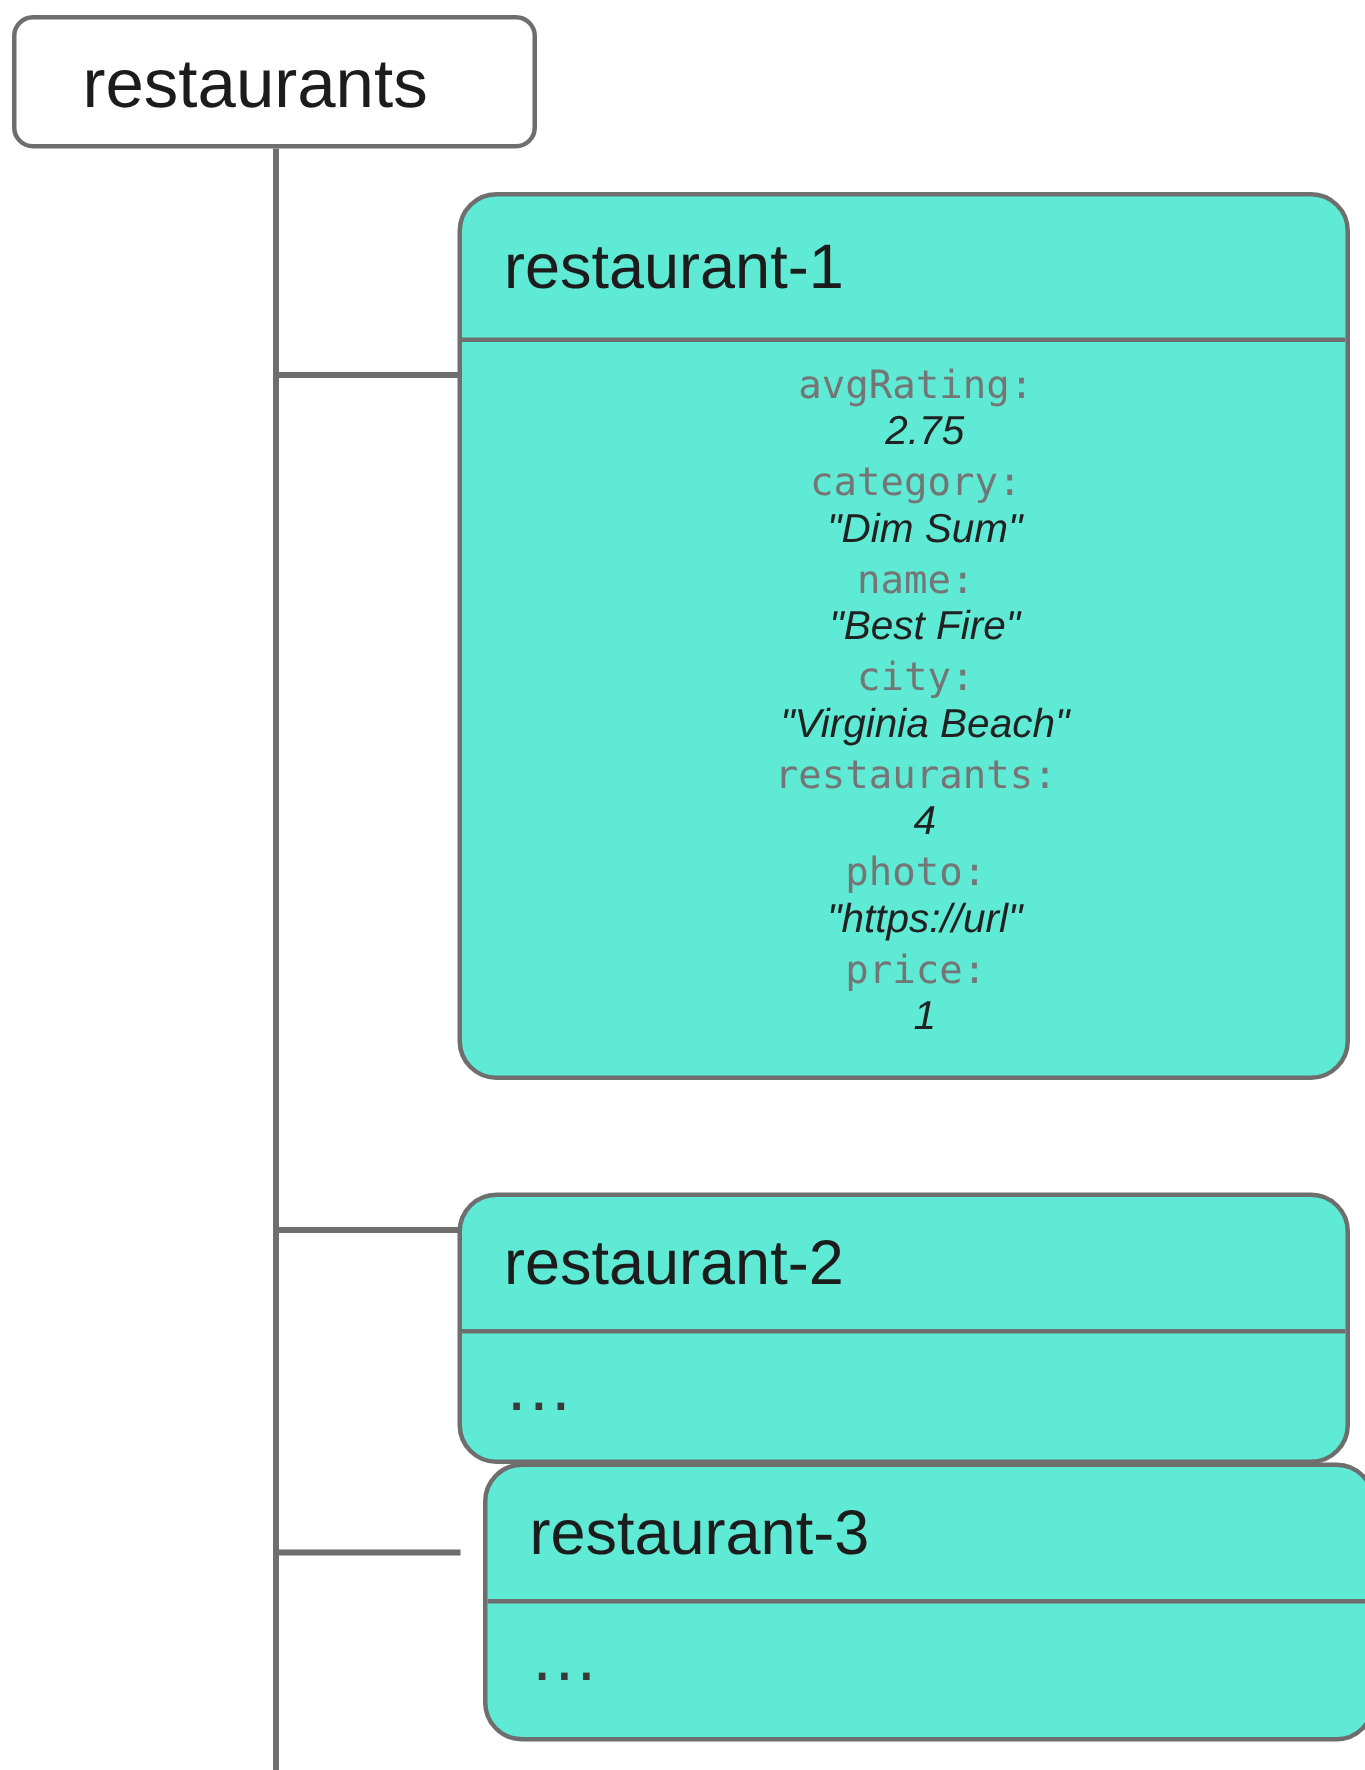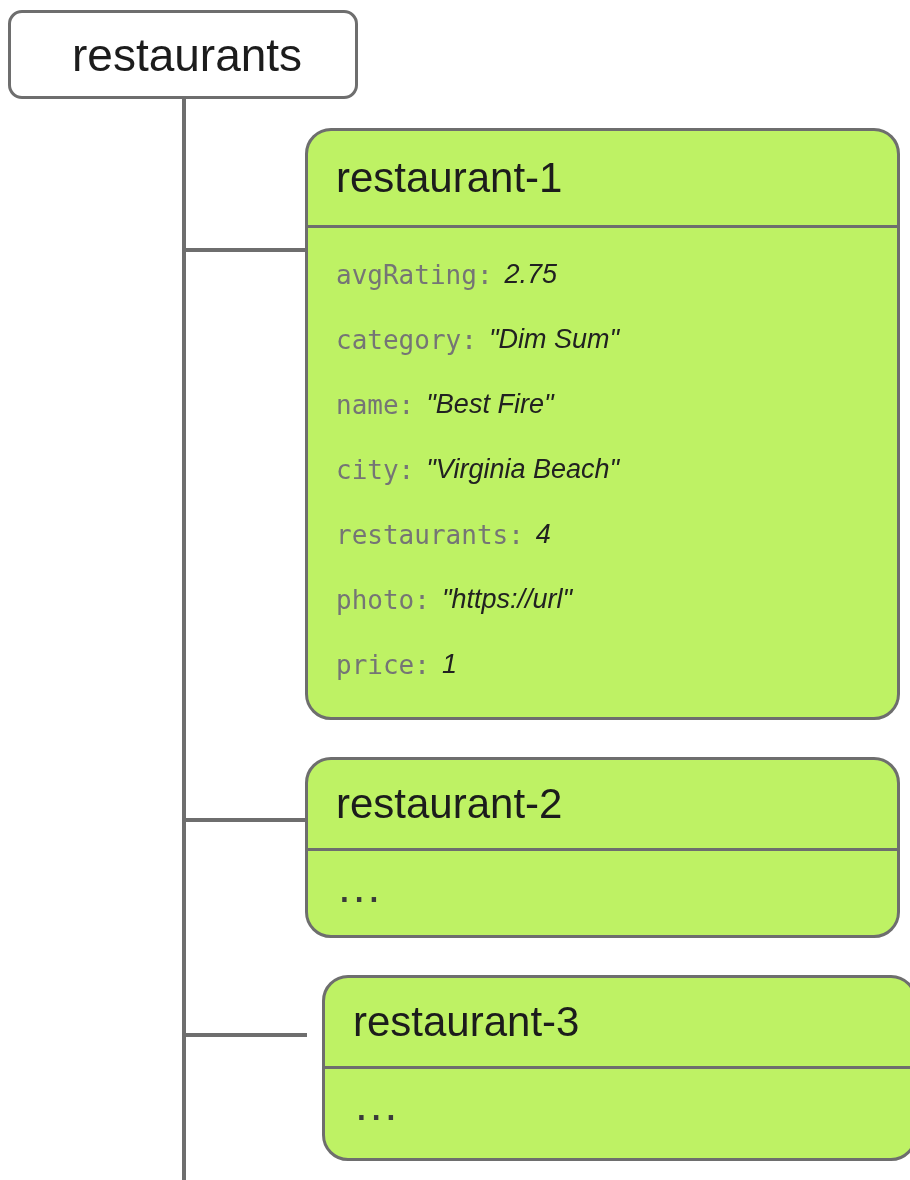--- a/index.html
+++ b/index.html
@@ -41,38 +41,38 @@
     left: 8px;
     top: 10px;
     width: 350px;
     height: 89px;
     box-sizing: border-box;
     background: #ffffff;
     border: 3px solid #6e6e6e;
     border-radius: 14px;
     display: flex;
     align-items: center;
-    padding-left: 61px;
+    padding-left: 44px;
     font-size: 46px;
     color: #1c1c1c;
   }
 
   
   .card {
     position: absolute;
     left: 305px;
     width: 595px;
     box-sizing: border-box;
-    background: #bef264;
+    background: #5eead4;
     border: 3px solid #6e6e6e;
     border-radius: 26px;
     overflow: hidden;
   }
   #card-1 { top: 128px; height: 592px; }
-  #card-2 { top: 757px; height: 181px; }
+  #card-2 { top: 795px; height: 181px; }
   #card-3 { top: 975px; height: 186px; margin-left: 17px; }
 
   .card-header {
     box-sizing: border-box;
     border-bottom: 3px solid #6e6e6e;
     font-size: 42px;
     color: #1c1c1c;
     display: flex;
     align-items: center;
     padding-left: 28px;
@@ -81,20 +81,21 @@
   #card-2 .card-header, #card-3 .card-header { height: 91px; }
 
   .card-body {
     padding: 14px 0 0 28px;
   }
 
   .field-row {
     height: 65px;
     display: flex;
     align-items: center;
+    flex-direction: column;
   }
   .field-key {
     font-family: "DejaVu Sans Mono", monospace;
     font-size: 26px;
     color: #757575;
     margin-right: 12px;
     white-space: pre;
   }
   .field-value {
     font-size: 27px;

